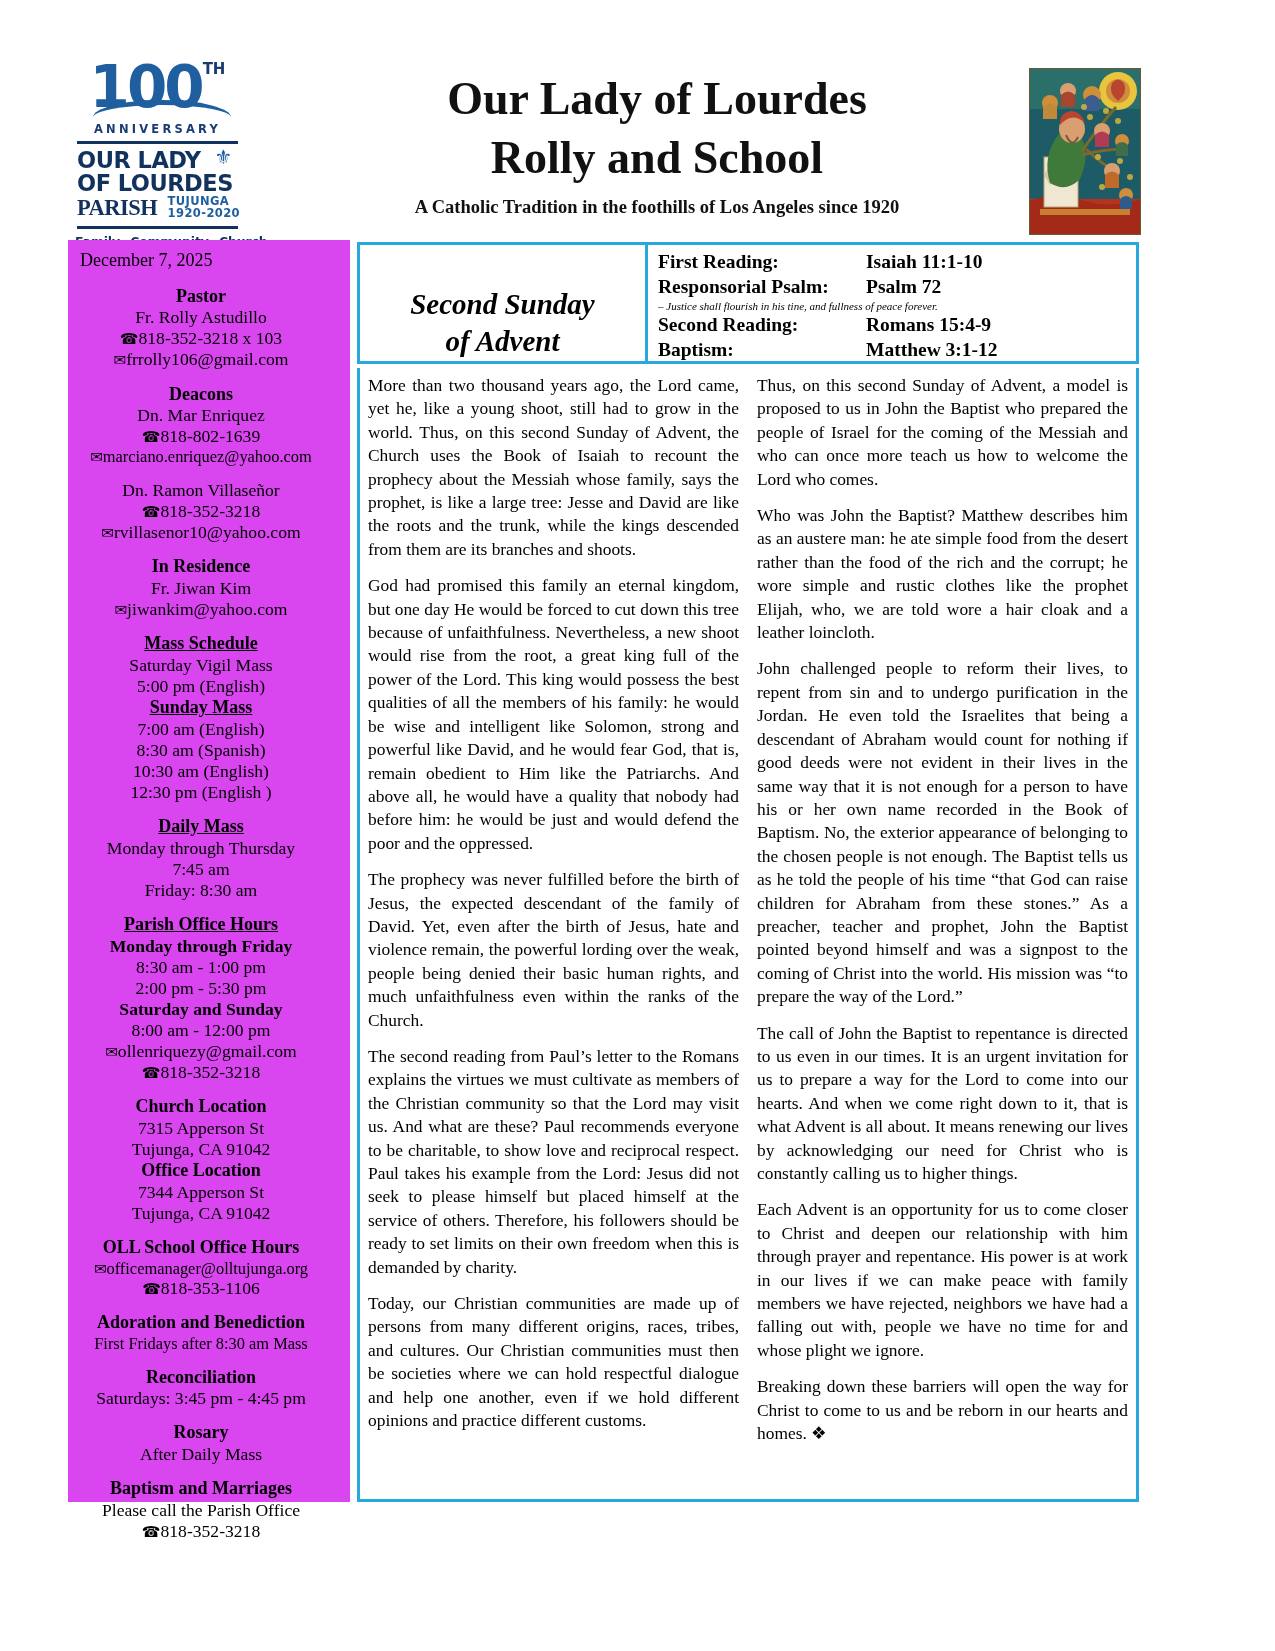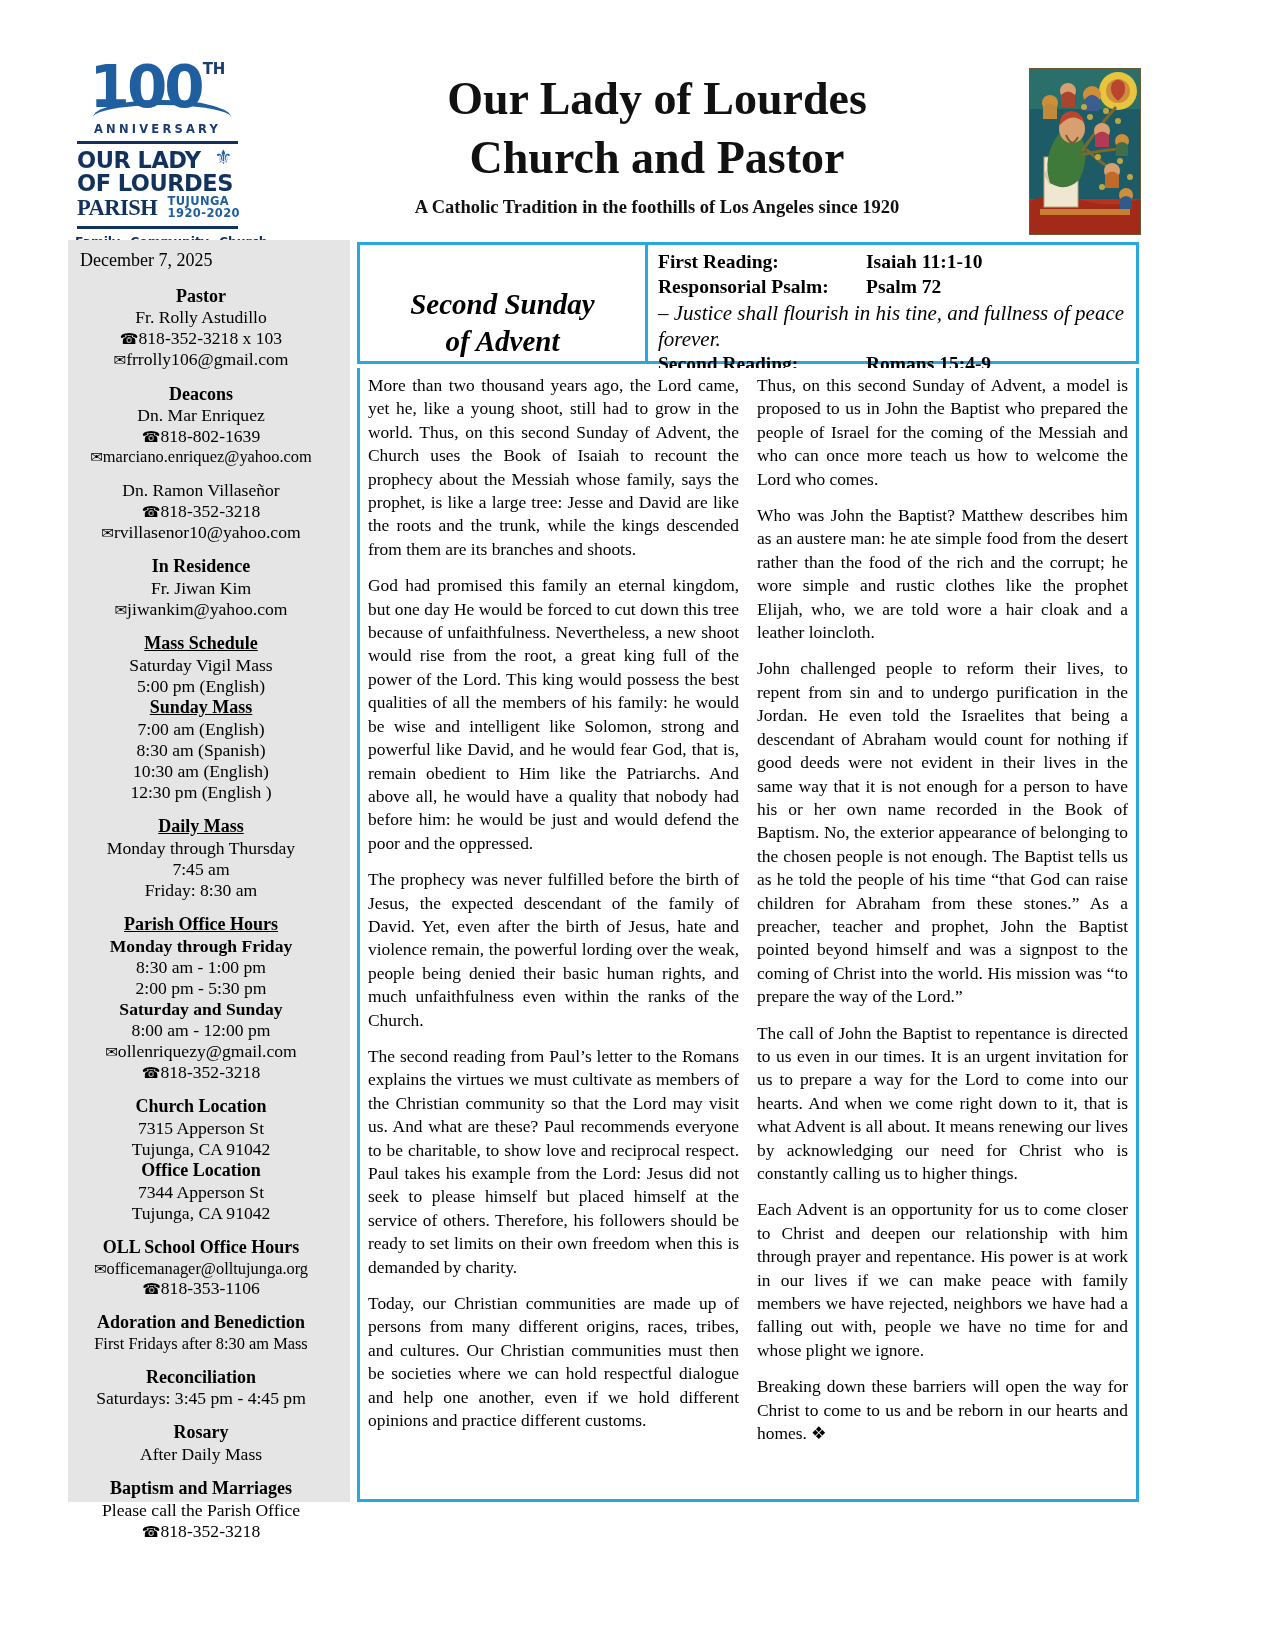--- a/index.html
+++ b/index.html
@@ -161,21 +161,21 @@
     background: #1a4a5a;
   }
   .artwork svg { display: block; }
 
   
   .sidebar {
     position: absolute;
     left: 68px; top: 240px;
     width: 282px;
     height: 1262px;
-    background: #e5e5e5;
+    background: #d946ef;
     box-sizing: border-box;
     padding: 10px 22px 6px 6px;
     font-size: 17.5px;
     line-height: 1.20;
     text-align: center;
   }
   .sb-date {
     text-align: left;
     font-size: 18px;
     padding-left: 6px;
@@ -230,21 +230,21 @@
   }
   .rd-row {
     display: flex;
     font-weight: bold;
     line-height: 1.27;
   }
   .rd-label { width: 208px; }
   .rd-val { }
   .rd-psalmline {
     font-style: italic;
-    font-size: 21px;
+    font-size: 11px;
     line-height: 1.24;
     font-weight: normal;
   }
 
   
   .bodybox {
     position: absolute;
     left: 357px; top: 368px;
     width: 782px;
     height: 1134px;
@@ -296,21 +296,21 @@
           <span>TUJUNGA</span><br>
           <span>1920-2020</span>
         </span>
       </div>
       <div class="logo-rule"></div>
       <div class="logo-tagline">Family~Community~Church</div>
     </div>
 
     <div class="title-block">
       <div class="title-line">Our Lady of Lourdes</div>
-      <div class="title-line">Church  and Pastor</div>
+      <div class="title-line">Rolly  and School</div>
       <div class="title-sub">A Catholic Tradition in the foothills of Los Angeles since 1920</div>
     </div>
 
     <div class="artwork">
       <svg width="110" height="165" viewBox="0 0 110 165">
         <rect x="0" y="0" width="110" height="165" fill="#1d5b66"></rect>
         <rect x="0" y="0" width="110" height="40" fill="#2a6f6a"></rect>
         <circle cx="88" cy="22" r="19" fill="#e8c53c"></circle>
         <circle cx="88" cy="22" r="12" fill="#cf8f3a"></circle>
         <path d="M82 14 q6 -7 12 0 q4 10 -6 18 q-10 -8 -6 -18z" fill="#b9452f"></path>

